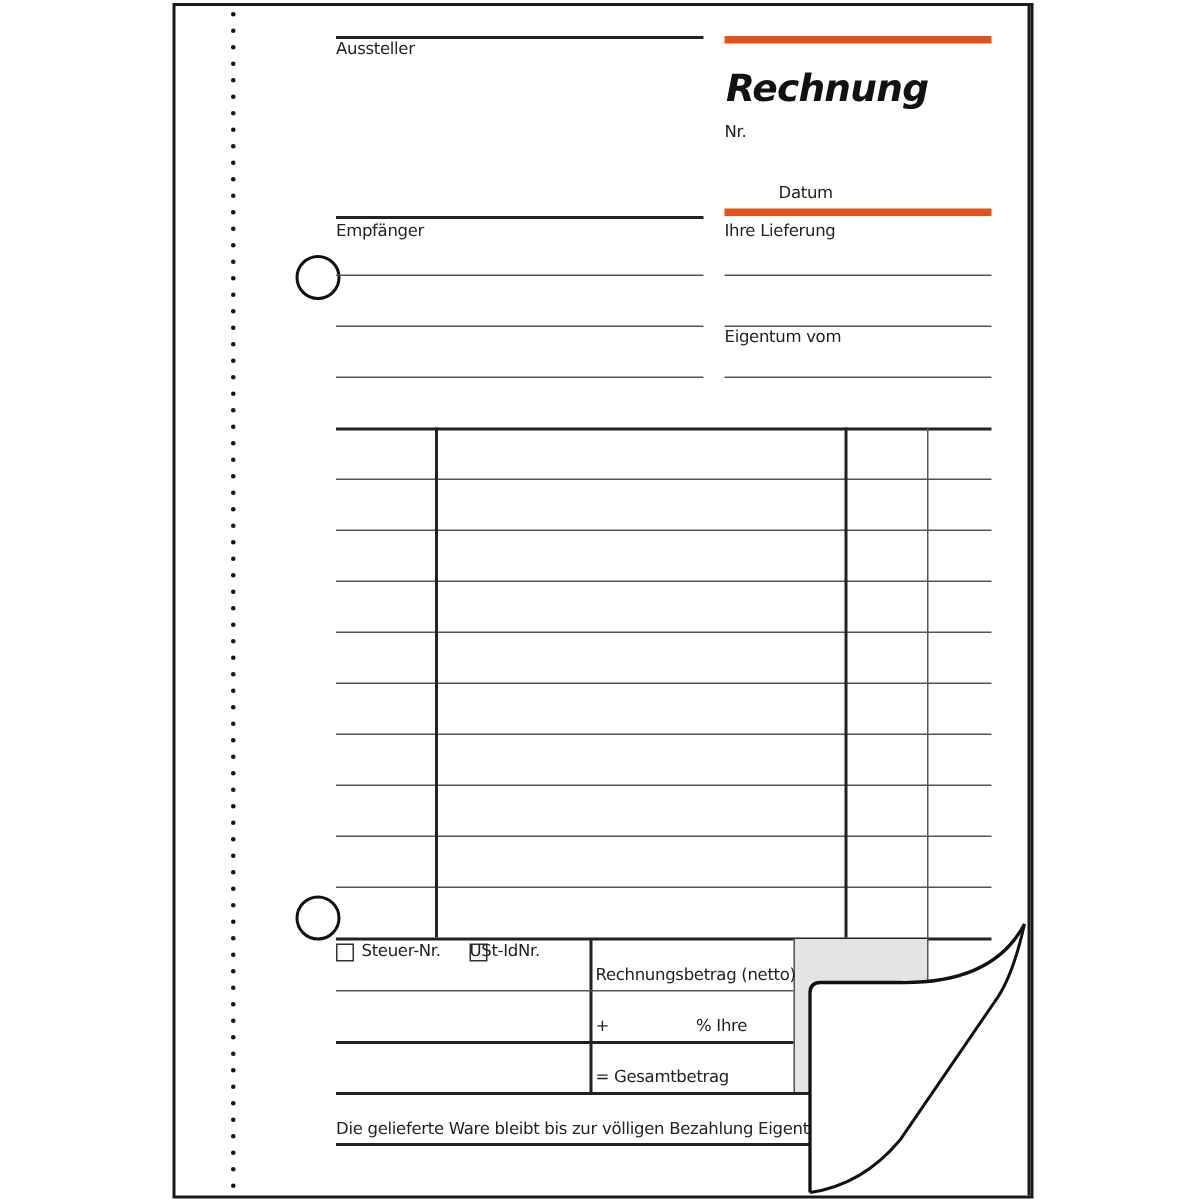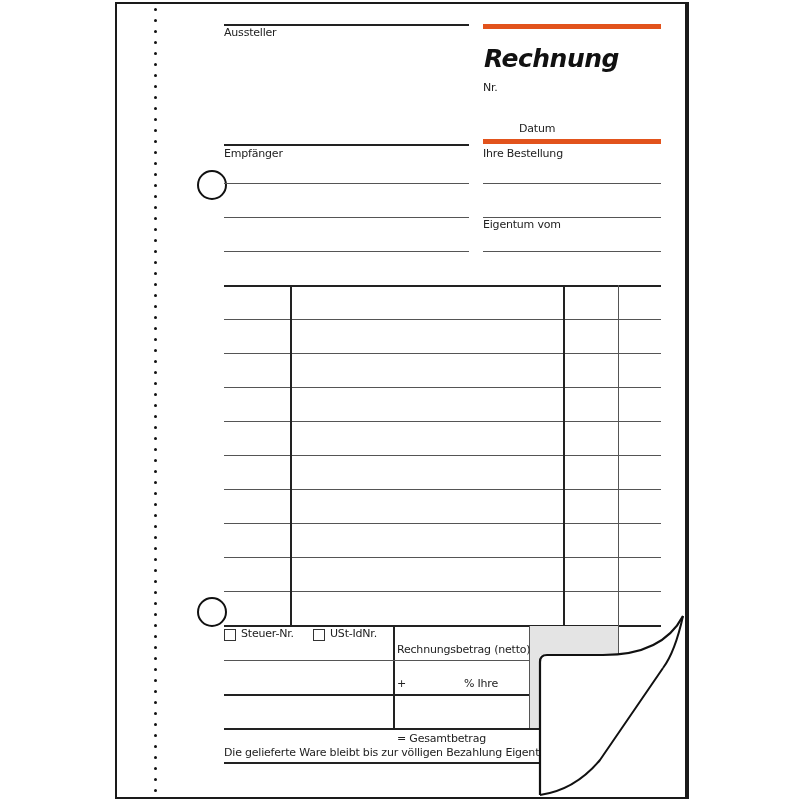--- a/index.html
+++ b/index.html
@@ -107,21 +107,21 @@
 <div class="lbl" style="left:224px; top:147px;">Empfänger</div>
 <div class="hl" style="left:224px; top:183px; width:245px;"></div>
 <div class="hl" style="left:224px; top:217px; width:245px;"></div>
 <div class="hl" style="left:224px; top:251px; width:245px;"></div>
 
 <div class="orange" style="left:483px; top:24px; width:178px;"></div>
 <div class="title" style="left:484px; top:44px;">Rechnung</div>
 <div class="lbl" style="left:483px; top:81px;">Nr.</div>
 <div class="lbl" style="left:483px; top:122px;margin-left:36px;">Datum</div>
 <div class="orange" style="left:483px; top:139px; width:178px;"></div>
-<div class="lbl" style="left:483px; top:147px;">Ihre Bestellung</div>
+<div class="lbl" style="left:483px; top:147px;">Ihre Lieferung</div>
 <div class="hl" style="left:483px; top:183px; width:178px;"></div>
 <div class="hl" style="left:483px; top:217px; width:178px;"></div>
 <div class="lbl" style="left:483px; top:218px;">Eigentum vom</div>
 <div class="hl" style="left:483px; top:251px; width:178px;"></div>
 
 <div id="table">
     <div class="hl dark" style="left: 224px; top: 285px; width: 437px;"></div>
     <div class="hl" style="left: 224px; top: 319px; width: 437px;"></div>
     <div class="hl" style="left: 224px; top: 353px; width: 437px;"></div>
     <div class="hl" style="left: 224px; top: 387px; width: 437px;"></div>
@@ -133,32 +133,32 @@
     <div class="hl" style="left: 224px; top: 591px; width: 437px;"></div>
     <div class="hl dark" style="left: 224px; top: 625px; width: 437px;"></div>
   </div>
 <div class="vl dark" style="left:290px; top:285px; height:340px;"></div>
 <div class="vl dark" style="left:563px; top:285px; height:340px;"></div>
 <div class="vl" style="left:618px; top:285px; height:373px;"></div>
 
 <div class="cb" style="left:224px; top:629px;"></div>
 <div class="lbl" style="left:241px; top:627px;">Steuer-Nr.</div>
 <div class="cb" style="left:313px; top:629px;"></div>
-<div class="lbl" style="left:330px; top:627px;">USt-IdNr.</div>
+<div class="lbl" style="left:313px; top:627px;">USt-IdNr.</div>
 
 <div class="grey" style="left:529px; top:626px; width:89px; height:102px;"></div>
 <div class="vl dark" style="left:393px; top:626px; height:102px;"></div>
 <div class="vl" style="left:529px; top:626px; height:102px;"></div>
 
 <div class="lbl" style="left:397px; top:643px;">Rechnungsbetrag (netto)</div>
 <div class="hl" style="left:224px; top:660px; width:305px;"></div>
 <div class="lbl" style="left:397px; top:677px;">+</div>
 <div class="lbl" style="left:464px; top:677px;">% Ihre</div>
 <div class="hl dark" style="left:224px; top:694px; width:305px;"></div>
-<div class="lbl" style="left:397px; top:732px;text-align:center;">= Gesamtbetrag</div>
+<div class="lbl" style="left:397px; top:711px;text-align:center;">= Gesamtbetrag</div>
 <div class="hl dark" style="left:224px; top:728px; width:320px;"></div>
 
 <div class="lbl" style="left:224px; top:746px;">Die gelieferte Ware bleibt bis zur völligen Bezahlung Eigentum</div>
 <div class="hl dark" style="left:224px; top:762px; width:320px;"></div>
 
 <svg class="curl" width="800" height="800">
   <path d="M540 655 L600 655 Q 660 655 682 620 L682 795 L 600 795 Q 570 797 540 795 Z" fill="#ffffff"></path>
   <path d="M540 795 L540 662 Q540 655 547 655 L600 655 Q 662 656 683 616" fill="none" stroke="#111" stroke-width="2.2"></path>
   <path d="M540 795 Q 575 790 600 760 L 663 668" fill="none" stroke="#111" stroke-width="2"></path>
   <path d="M663 668 Q 675 652 683 616" fill="none" stroke="#111" stroke-width="2"></path>

